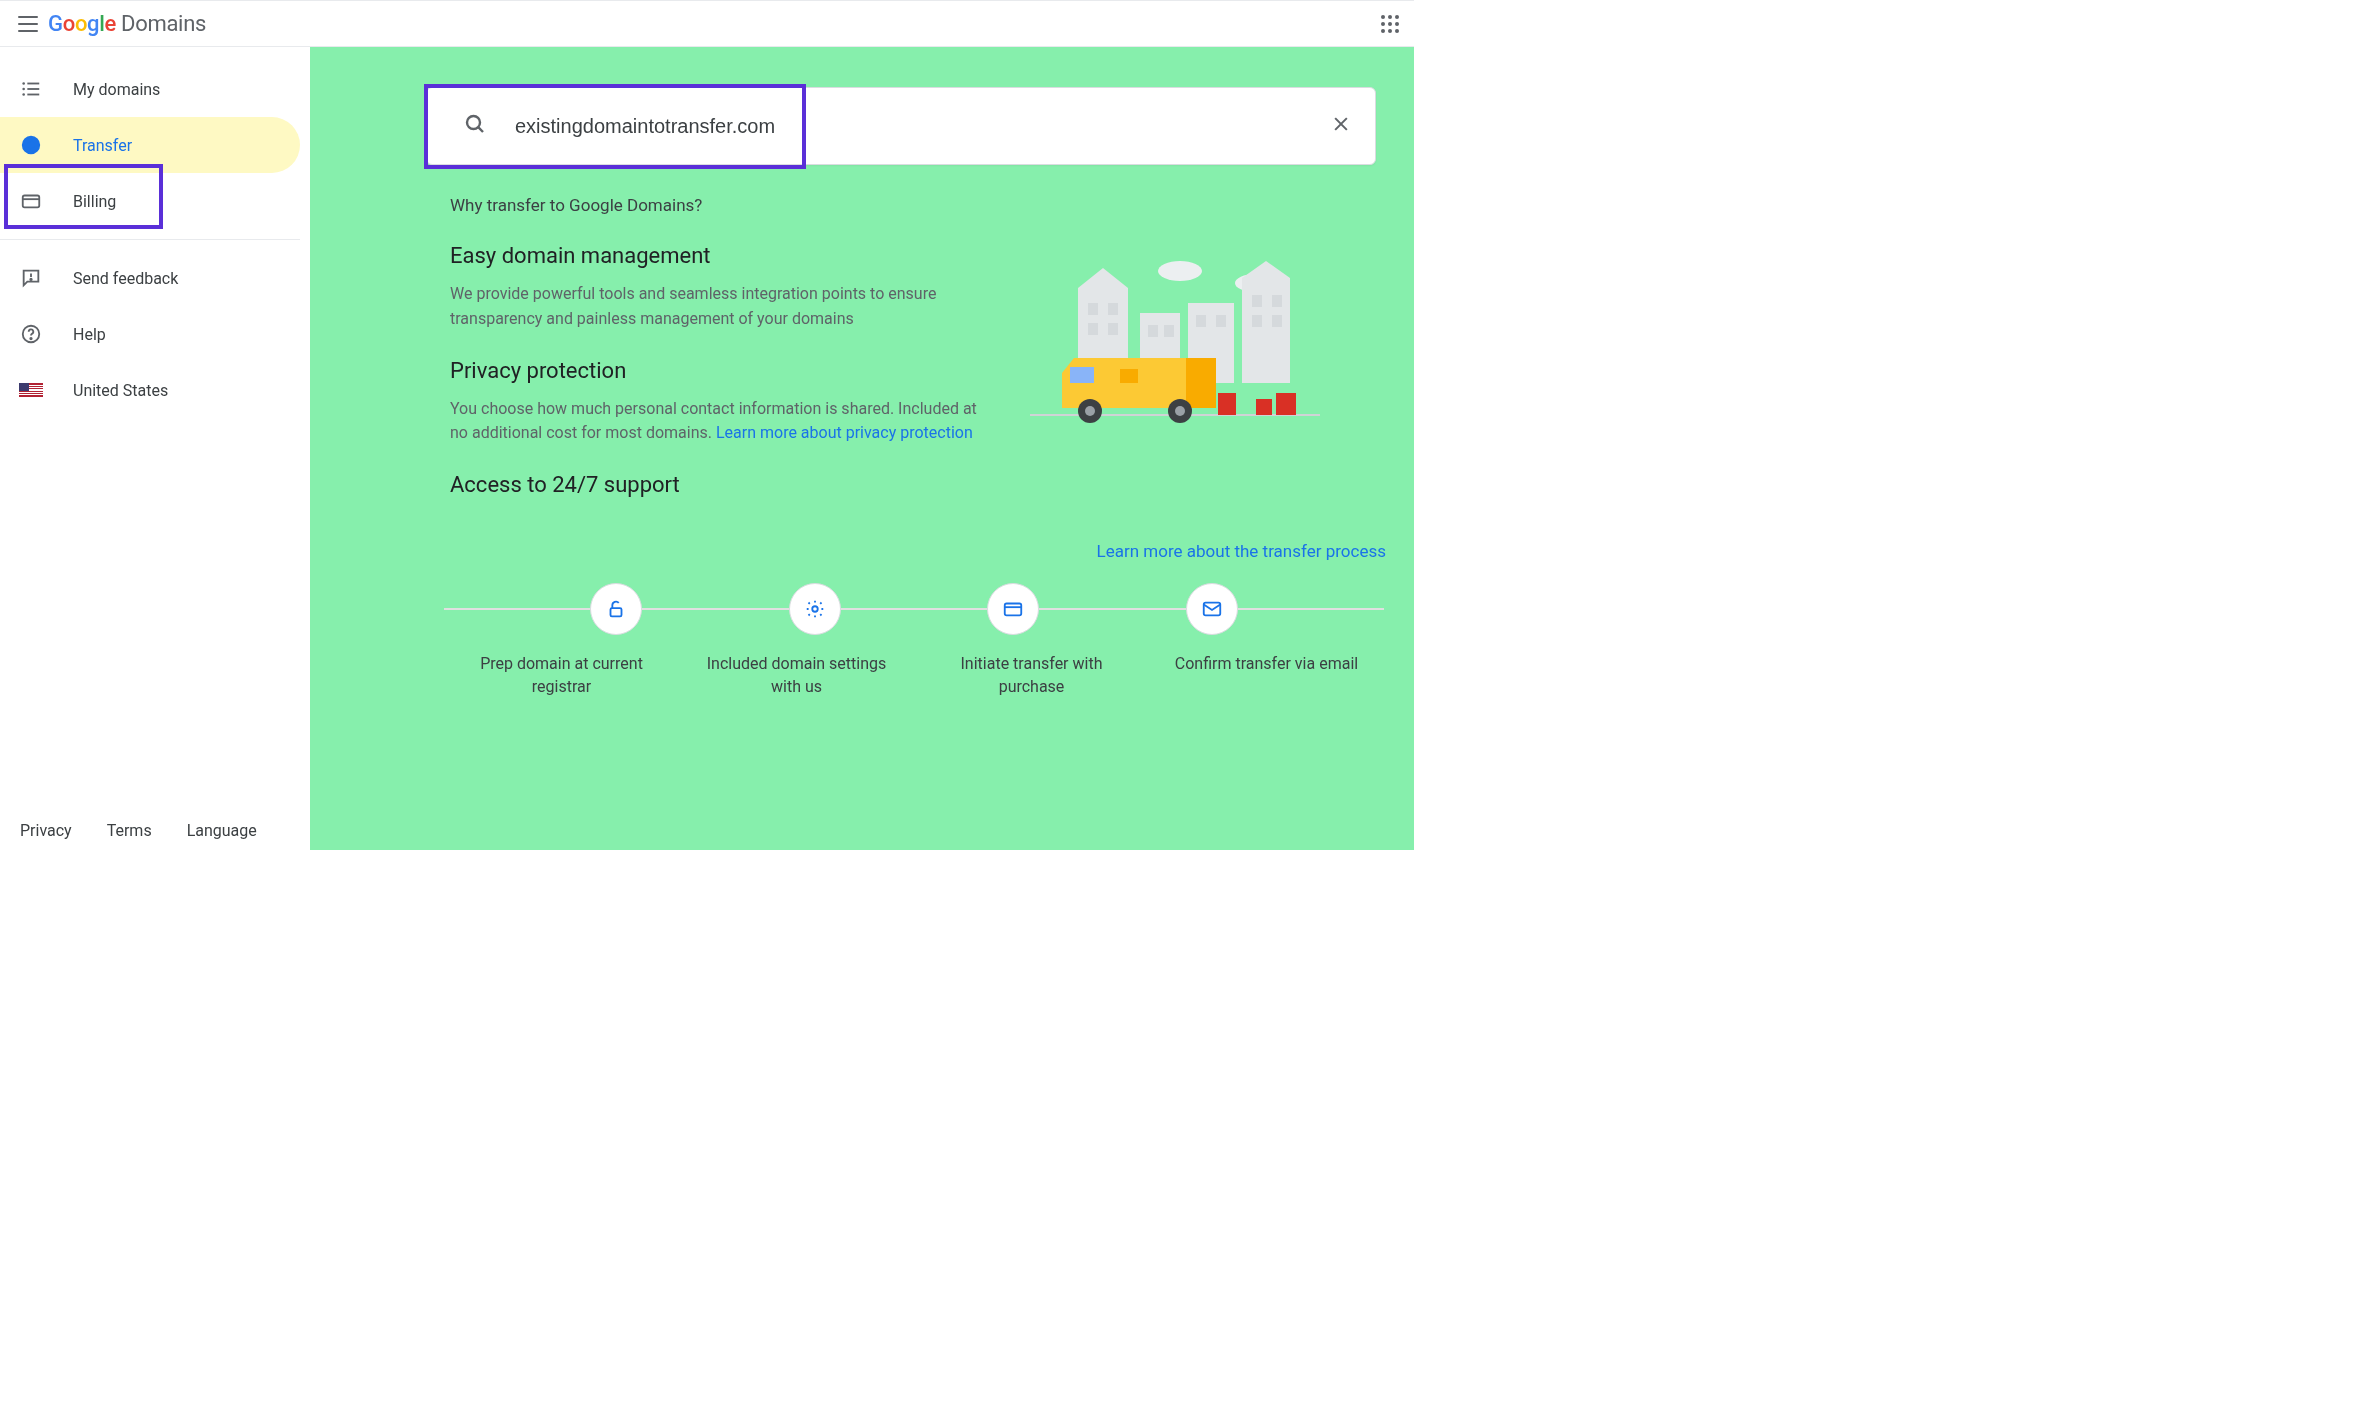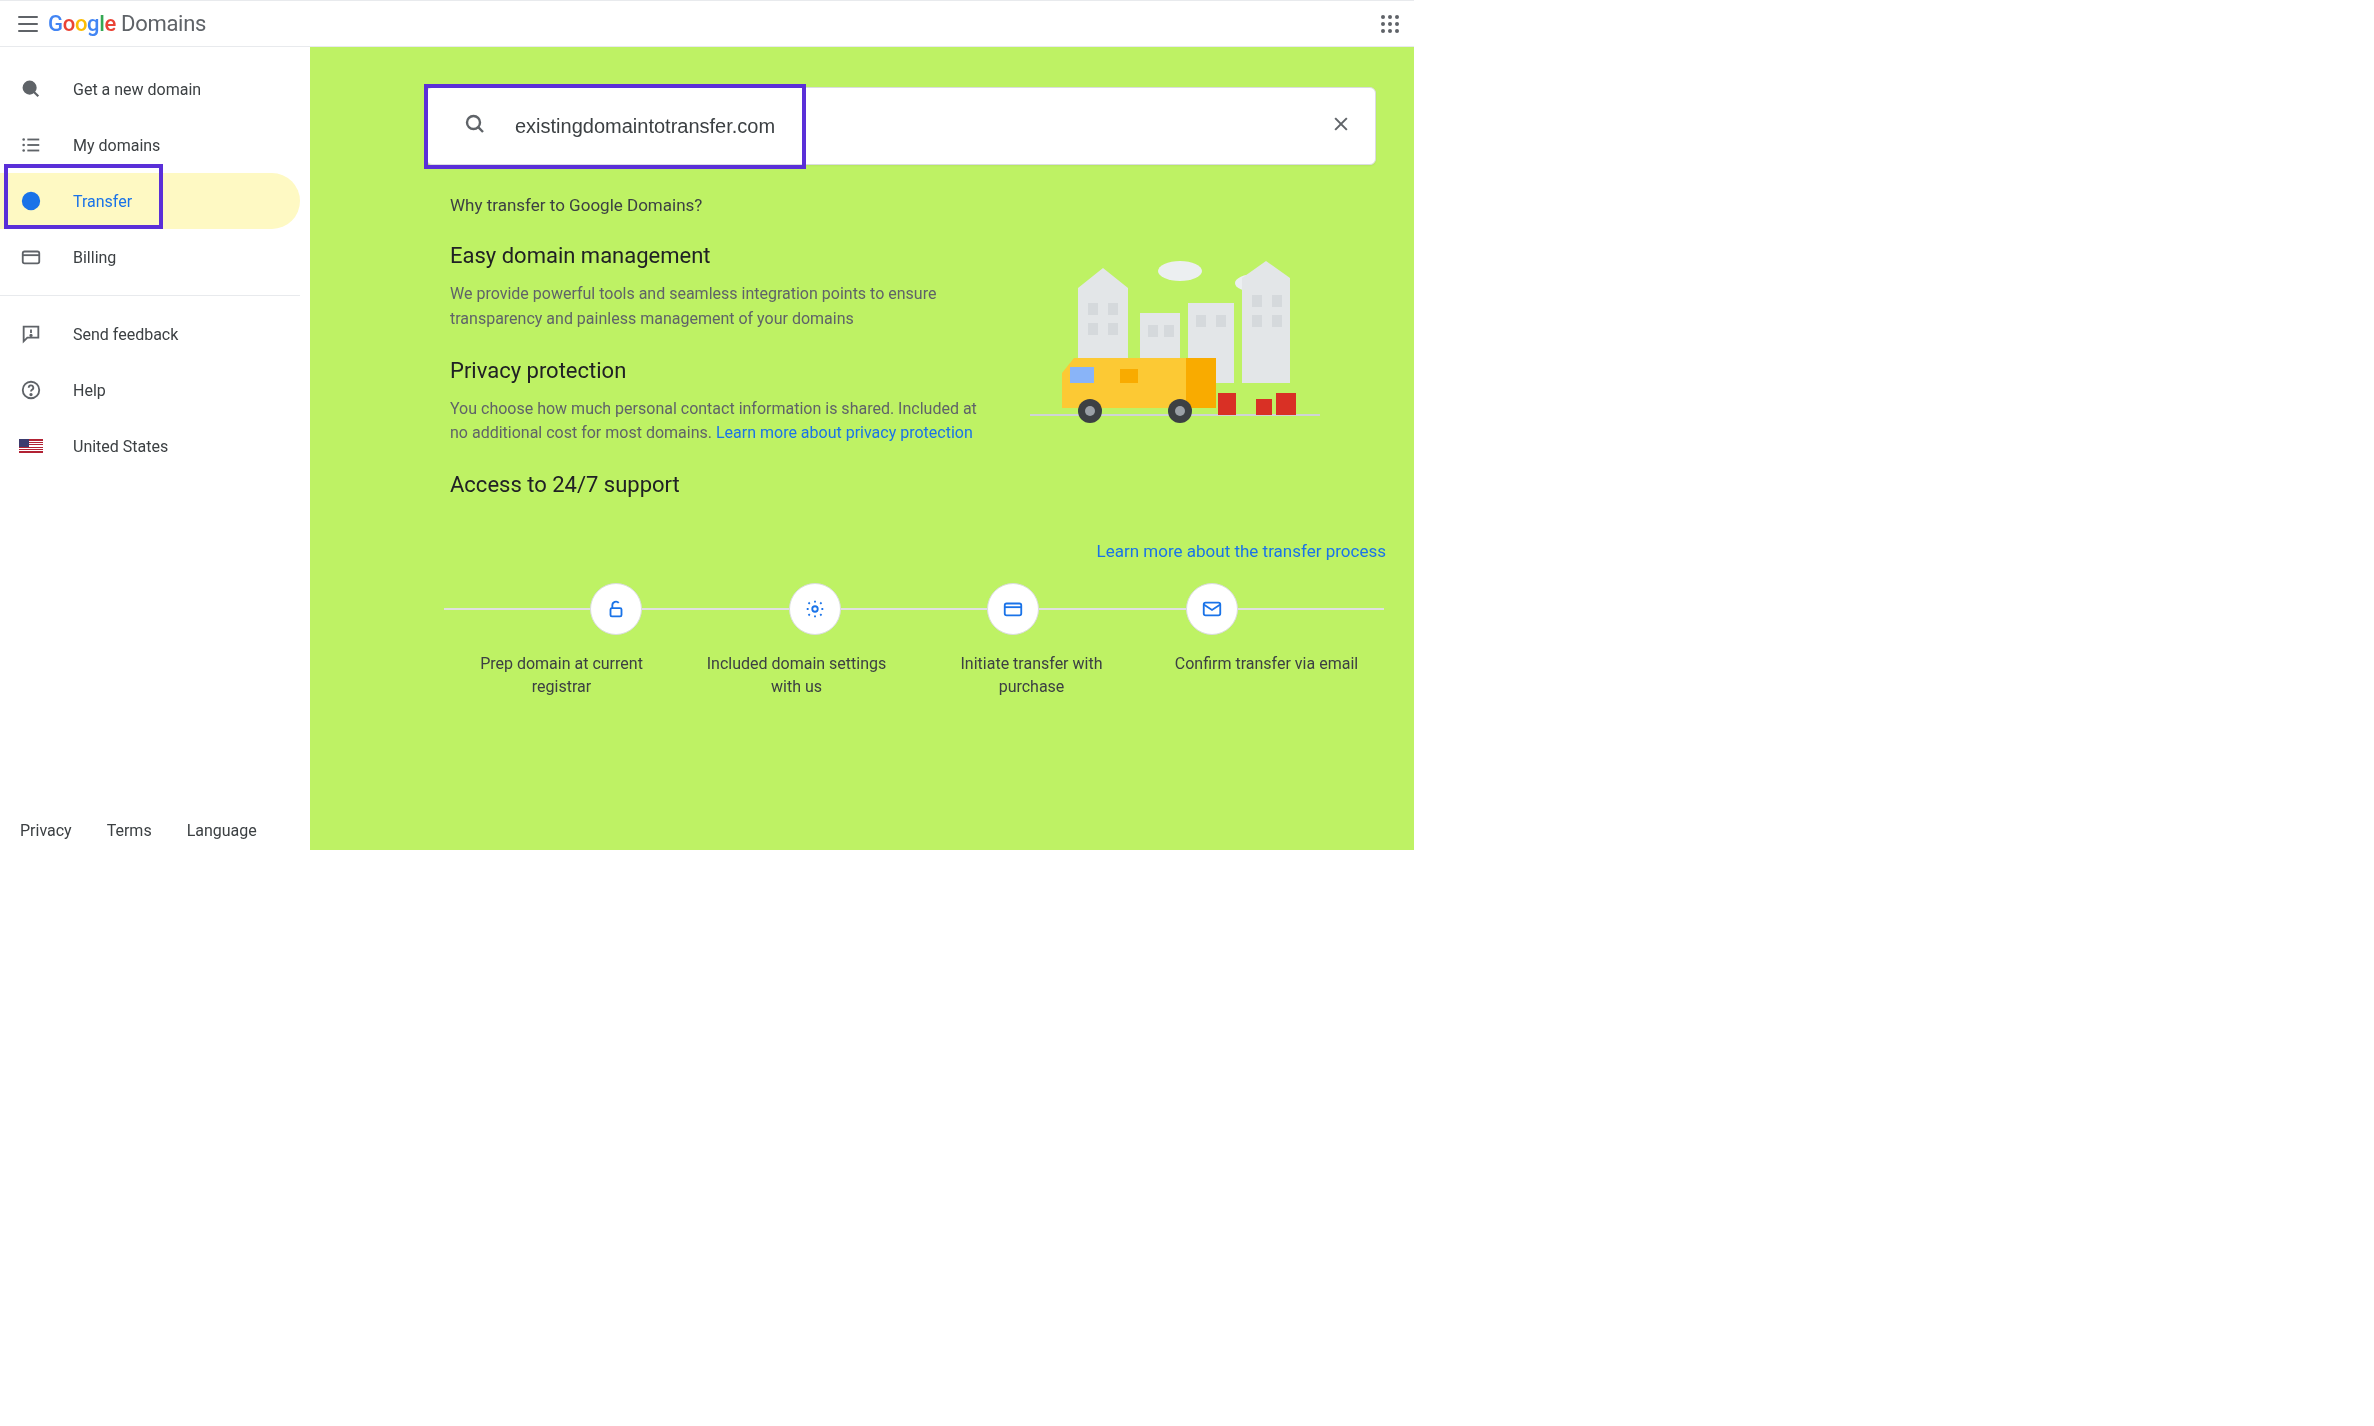--- a/index.html
+++ b/index.html
@@ -82,21 +82,21 @@
       #b22234 69%, #b22234 77%, #fff 77%, #fff 85%, #b22234 85%, #b22234 100%);
     position:relative;
   }
   .flag-us::after{ content:""; position:absolute; left:0; top:0; width:10px; height:8px; background:#3c3b6e; }
 
   .footer-links{
     position:absolute; bottom:10px; left:20px; display:flex; gap:35px; font-size:16px; color:#3c4043;
   }
   .footer-links span{ cursor:pointer; }
 
-  .main { flex:1; background:#bef264; padding: 40px 8px 0 116px; position:relative; }
+  .main { flex:1; background:#86efac; padding: 40px 8px 0 116px; position:relative; }
   .search-wrap {
     position: relative; width: 950px; height: 78px;
     background:#fff; border:1px solid #dadce0; border-radius:6px;
     display:flex; align-items:center; padding: 0 60px 0 88px;
     box-shadow: 0 1px 2px rgba(0,0,0,0.05);
   }
   .search-wrap .search-icon{ position:absolute; left:36px; top:50%; transform:translateY(-50%); }
   .search-wrap .clear-icon{ position:absolute; right:24px; top:50%; transform:translateY(-50%); cursor:pointer; }
   .search-input{
     border:none; outline:none; font-size:20px; width:100%; color:#3c4043; background:transparent;
@@ -151,29 +151,20 @@
       <span></span>
       <span></span>
       <span></span>
   </div>
 </div>
 
 <div class="body-row">
   <div class="sidebar">
     <div class="highlight-box hl-transfer"></div>
 
-    <div class="nav-item">
-      <span class="nav-icon">
-        <svg viewBox="0 0 24 24" class="icon-gray" fill="none" stroke="#5f6368" stroke-width="2.4">
-            <circle cx="10.5" cy="10.5" r="6.5"></circle>
-            <line x1="20" y1="20" x2="15.2" y2="15.2"></line>
-          </svg>
-      </span>
-      <span>Get a new domain</span>
-    </div>
 
     <div class="nav-item">
       <span class="nav-icon">
         <svg viewBox="0 0 24 24">
             <g fill="#5f6368">
               <circle cx="4" cy="6" r="1.4"></circle>
               <circle cx="4" cy="12" r="1.4"></circle>
               <circle cx="4" cy="18" r="1.4"></circle>
               <rect x="8" y="5" width="13" height="2"></rect>
               <rect x="8" y="11" width="13" height="2"></rect>

